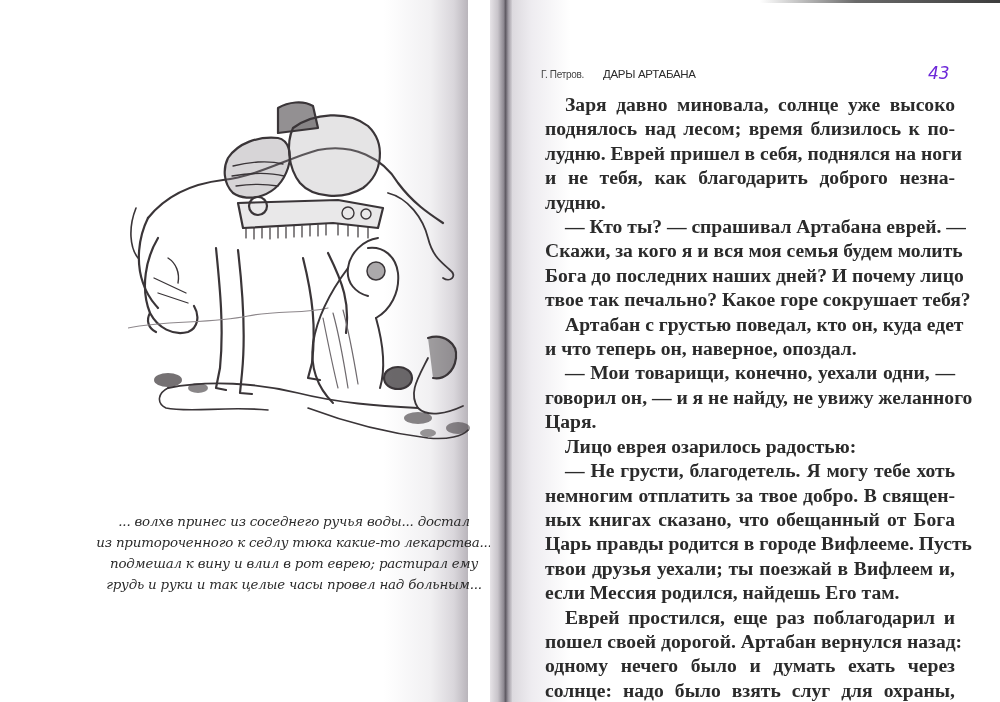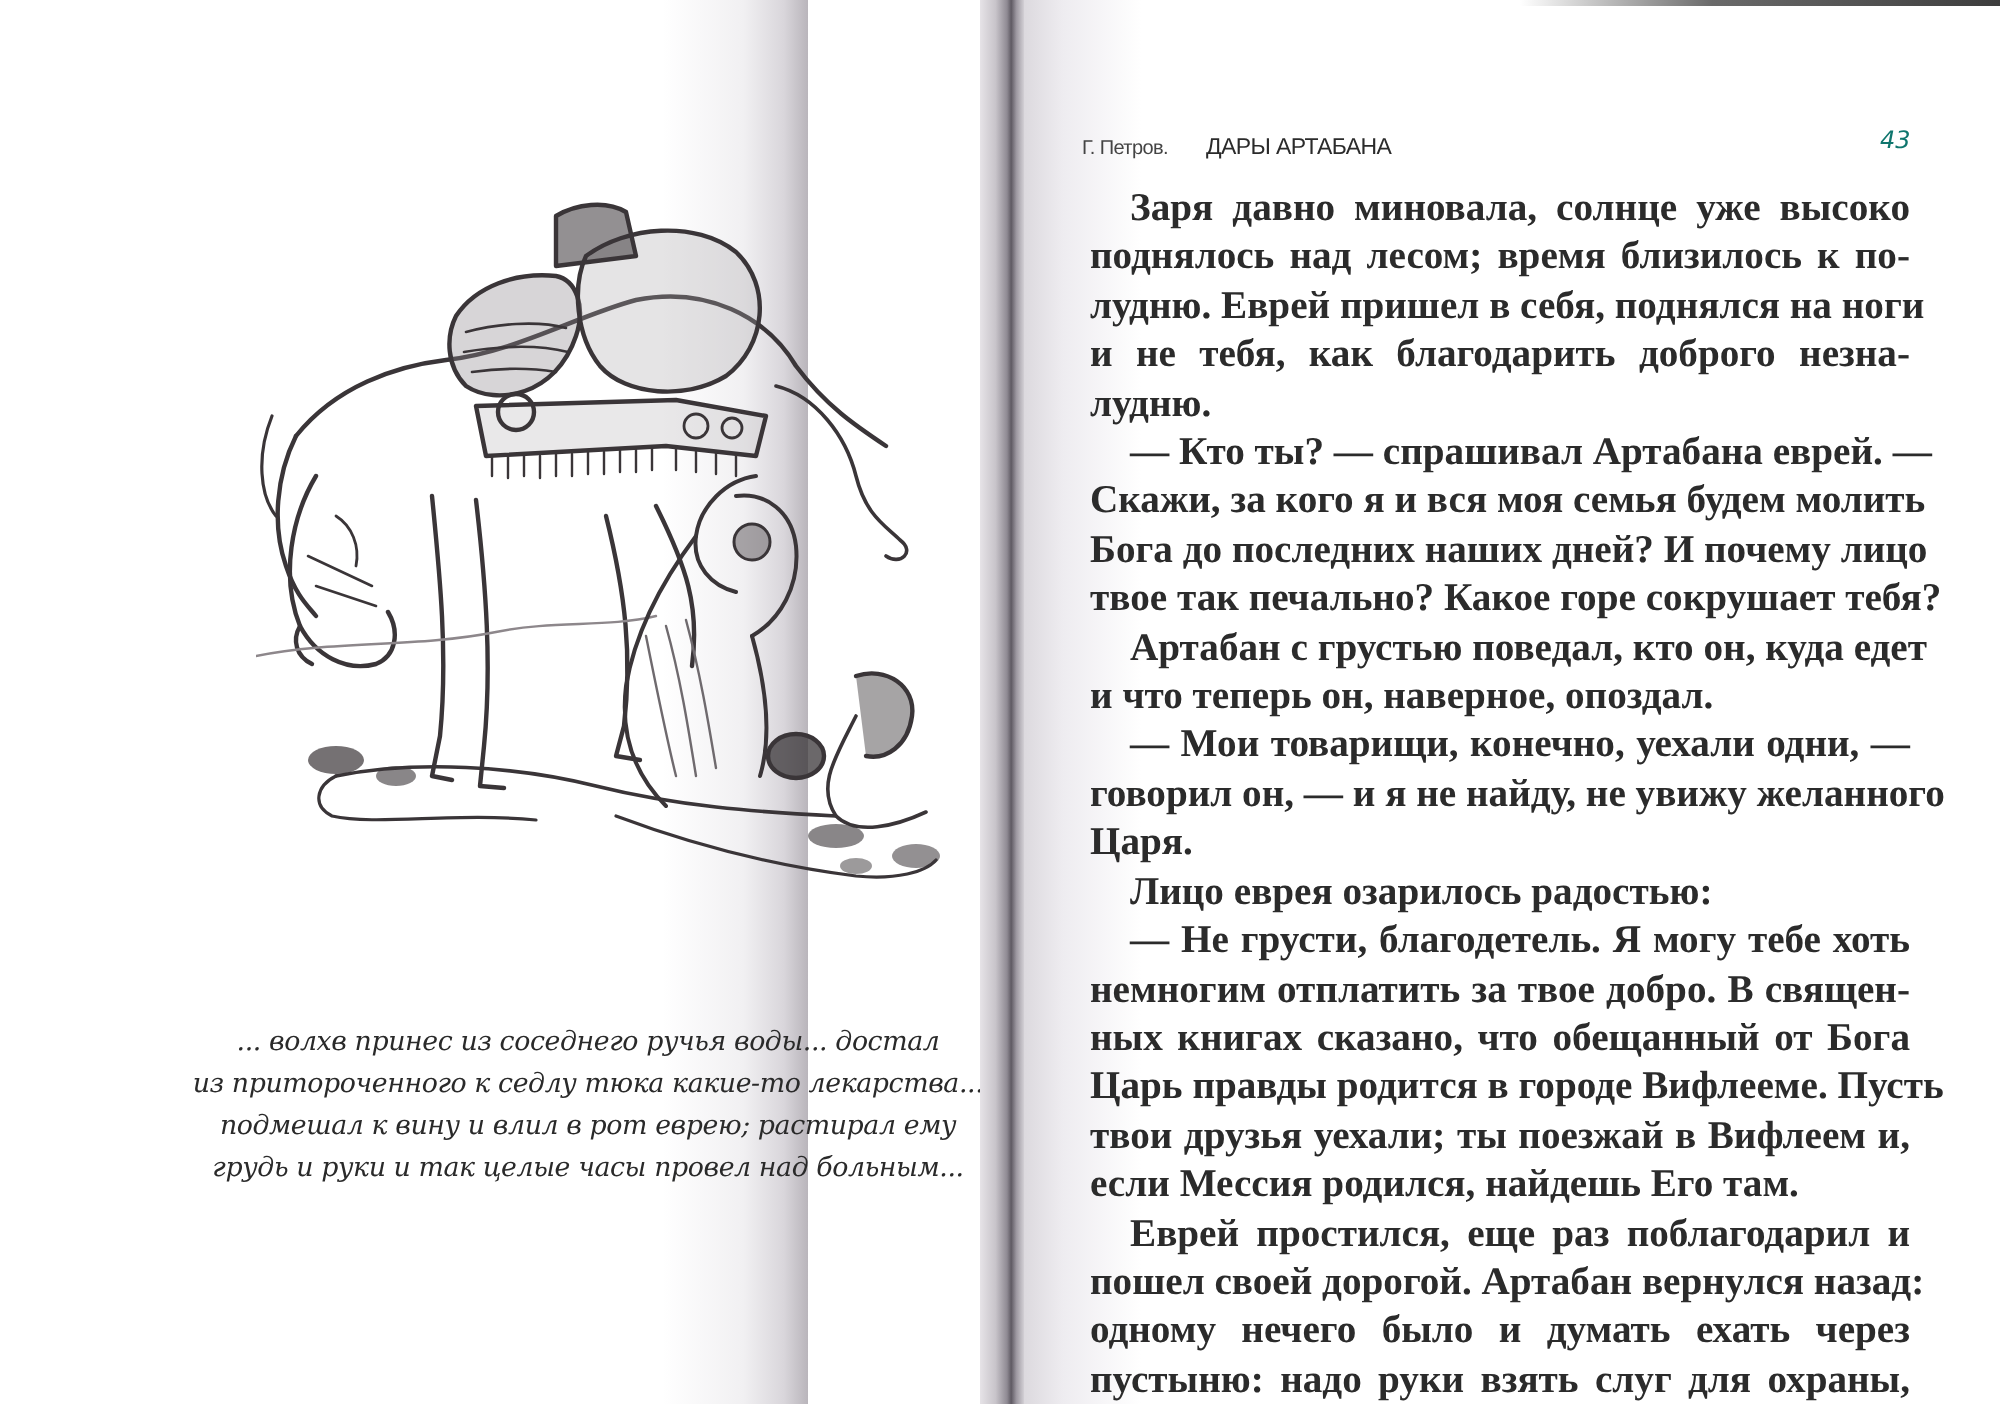--- a/index.html
+++ b/index.html
@@ -13,21 +13,21 @@
     .spread {
       position: relative;
       width: 1000px;
       height: 702px;
       background: #ffffff;
     }
     
     .page-left {
       position: absolute;
       left: 0; top: 0;
-      width: 404px;
+      width: 468px;
       height: 702px;
       background: linear-gradient(to right, #ffffff 0%, #ffffff 82%, #f1f0f2 92%, #d9d6db 97%, #b9b5bb 100%);
     }
     
     .gutter {
       position: absolute;
       left: 490px; top: 0;
       width: 26px;
       height: 702px;
       background: linear-gradient(to right,
@@ -82,23 +82,22 @@
       color: #2b2b2b;
       letter-spacing: -0.3px;
       white-space: nowrap;
     }
     .running-head .author { font-size: 10px; color: #444; margin-right: 19px; }
     .page-number {
       position: absolute;
       left: 928px; top: 63px;
       font-family: "DejaVu Sans", sans-serif;
       font-style: italic;
-      font-size: 12px;
-      color: #0f766e;
-      margin-left: 12px;
+      font-size: 17px;
+      color: #6d28d9;
     }
 
     
     .body-text {
       position: absolute;
       left: 545px; top: 93px;
       width: 410px;
       font-family: "Liberation Serif", serif;
       font-size: 19.6px;
       line-height: 24.4px;
@@ -232,18 +231,18 @@
       <span class="ln">немногим отплатить за твое добро. В священ-</span>
       <span class="ln">ных книгах сказано, что обещанный от Бога</span>
       <span class="ln">Царь правды родится в городе Вифлееме. Пусть</span>
       <span class="ln">твои друзья уехали; ты поезжай в Вифлеем и,</span>
       <span class="ln last">если Мессия родился, найдешь Его там.</span>
     </p>
     <p class="para">
       <span class="ln indent">Еврей простился, еще раз поблагодарил и</span>
       <span class="ln">пошел своей дорогой. Артабан вернулся назад:</span>
       <span class="ln">одному нечего было и думать ехать через</span>
-      <span class="ln">пустыню: надо руки взять слуг для охраны,</span>
+      <span class="ln">солнце: надо было взять слуг для охраны,</span>
 
     </p>
   </div>
 
 </div>
 
 </body></html>

